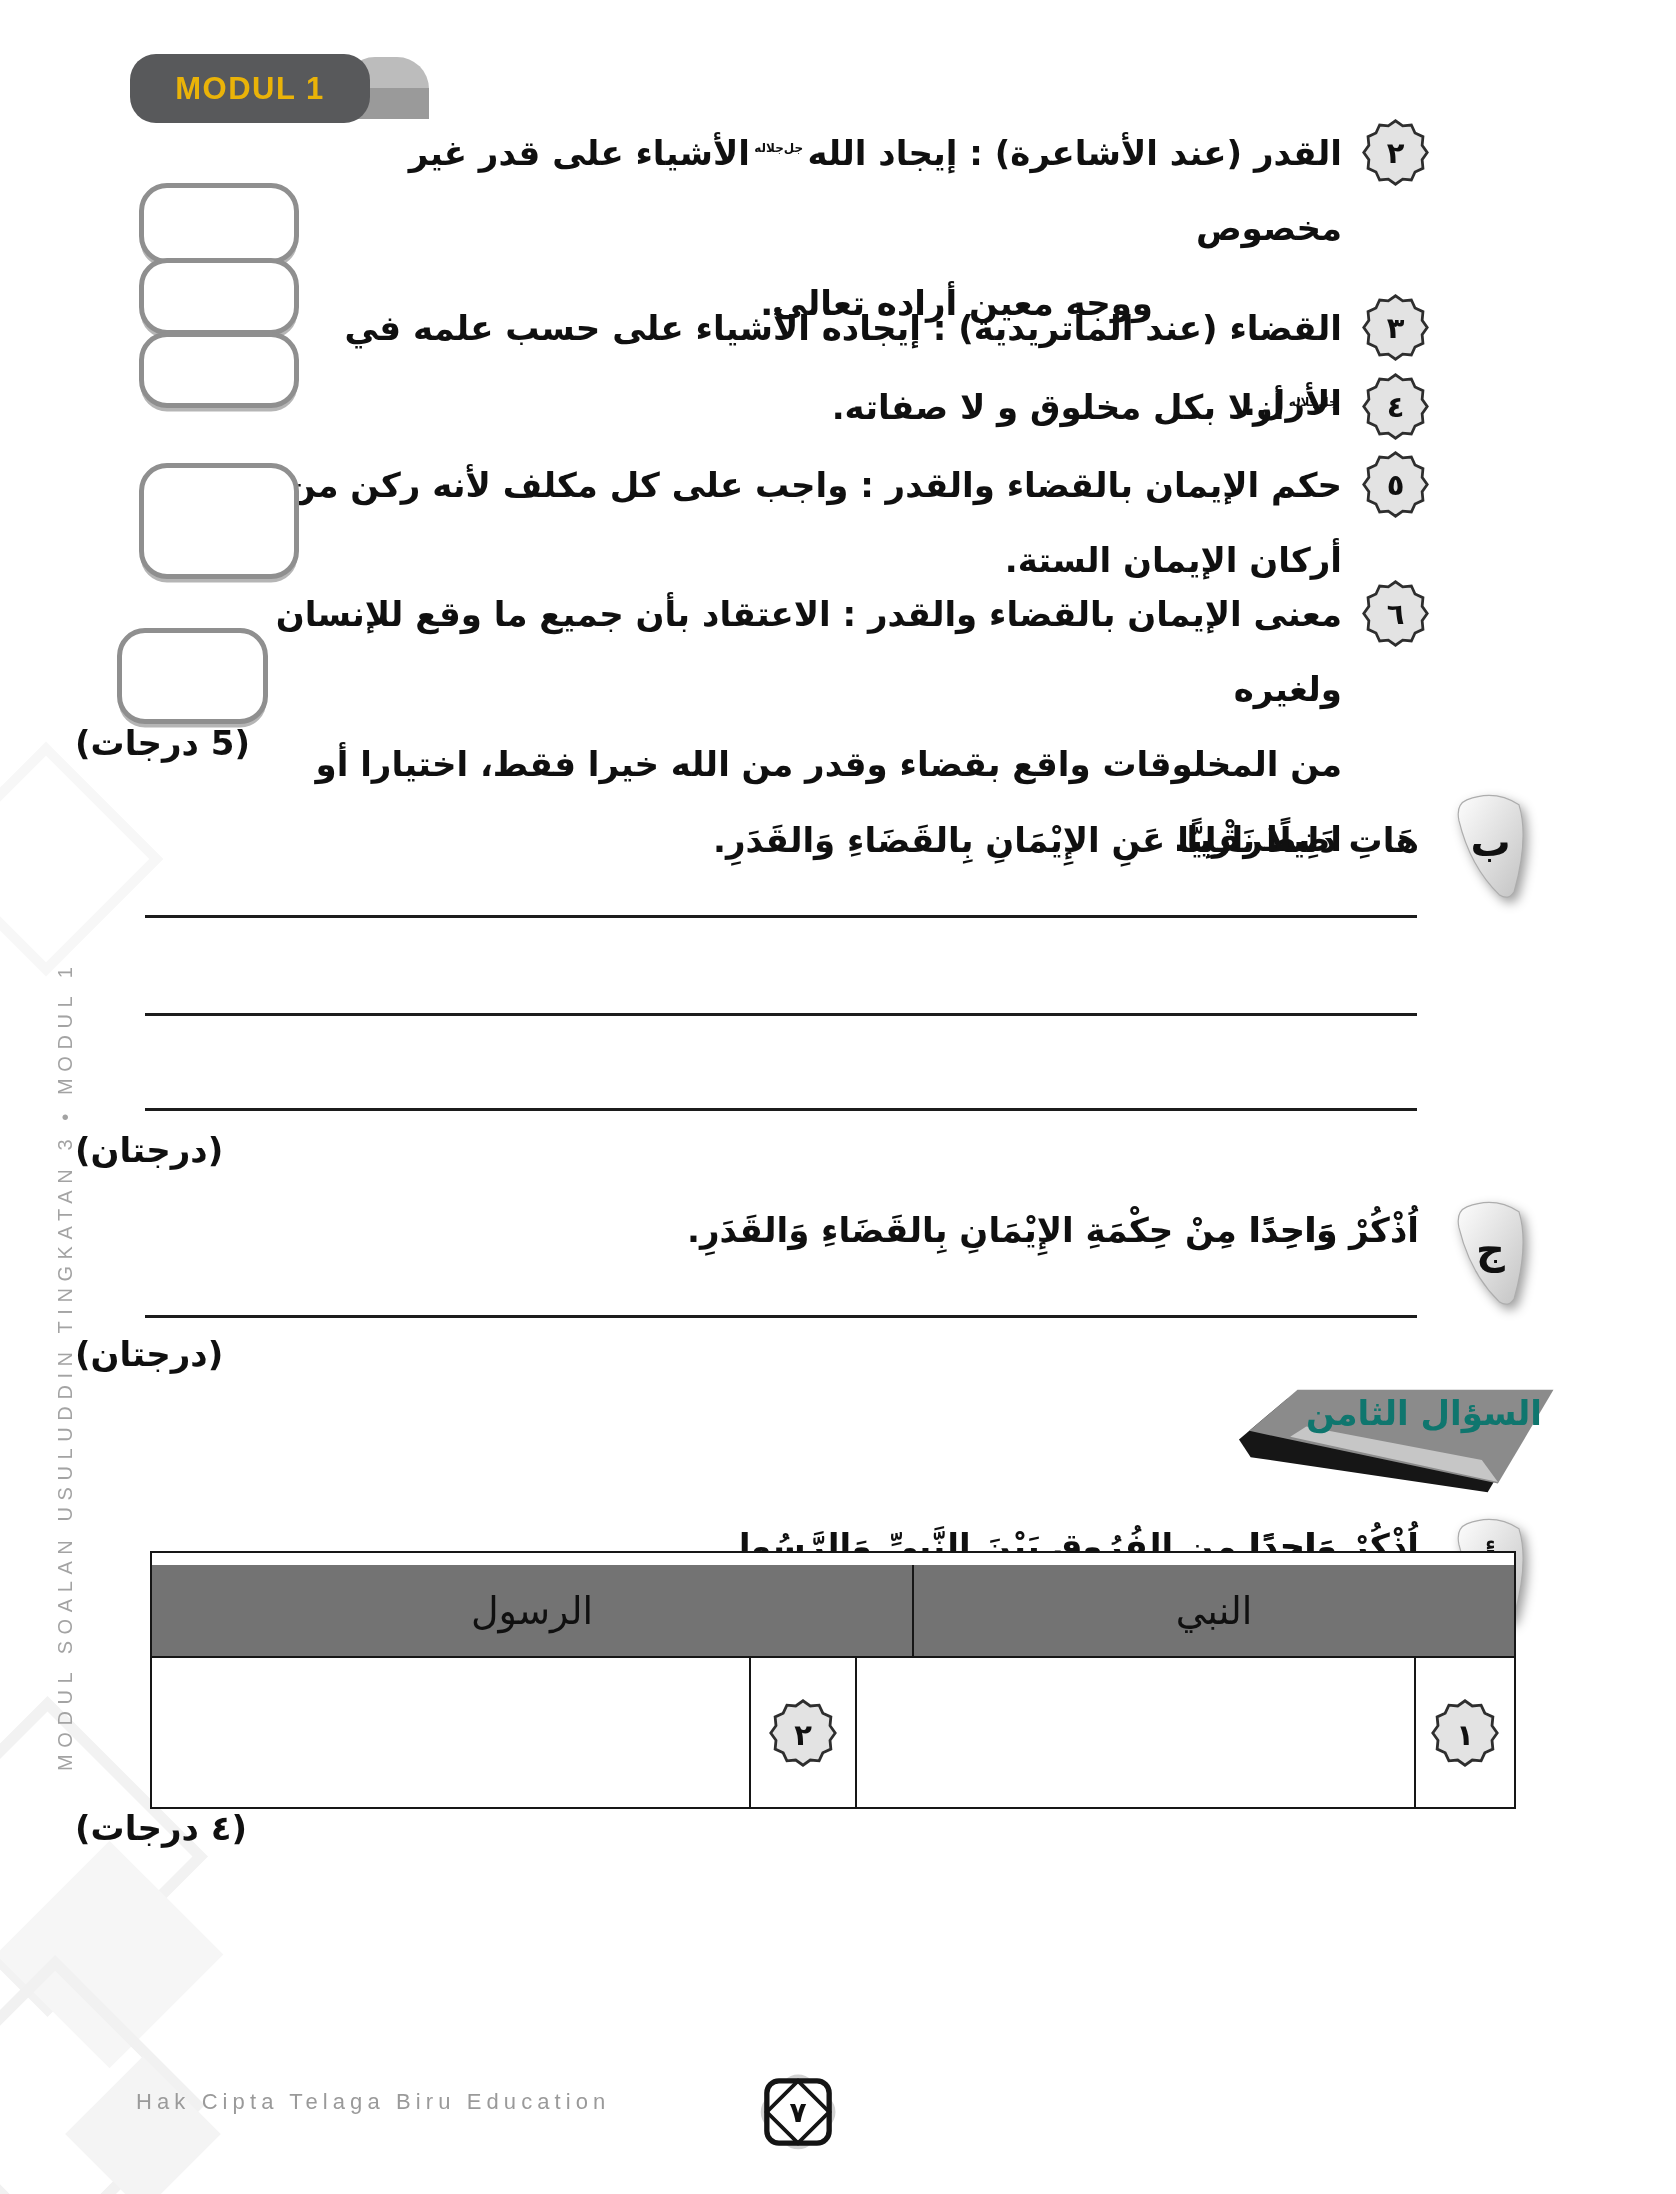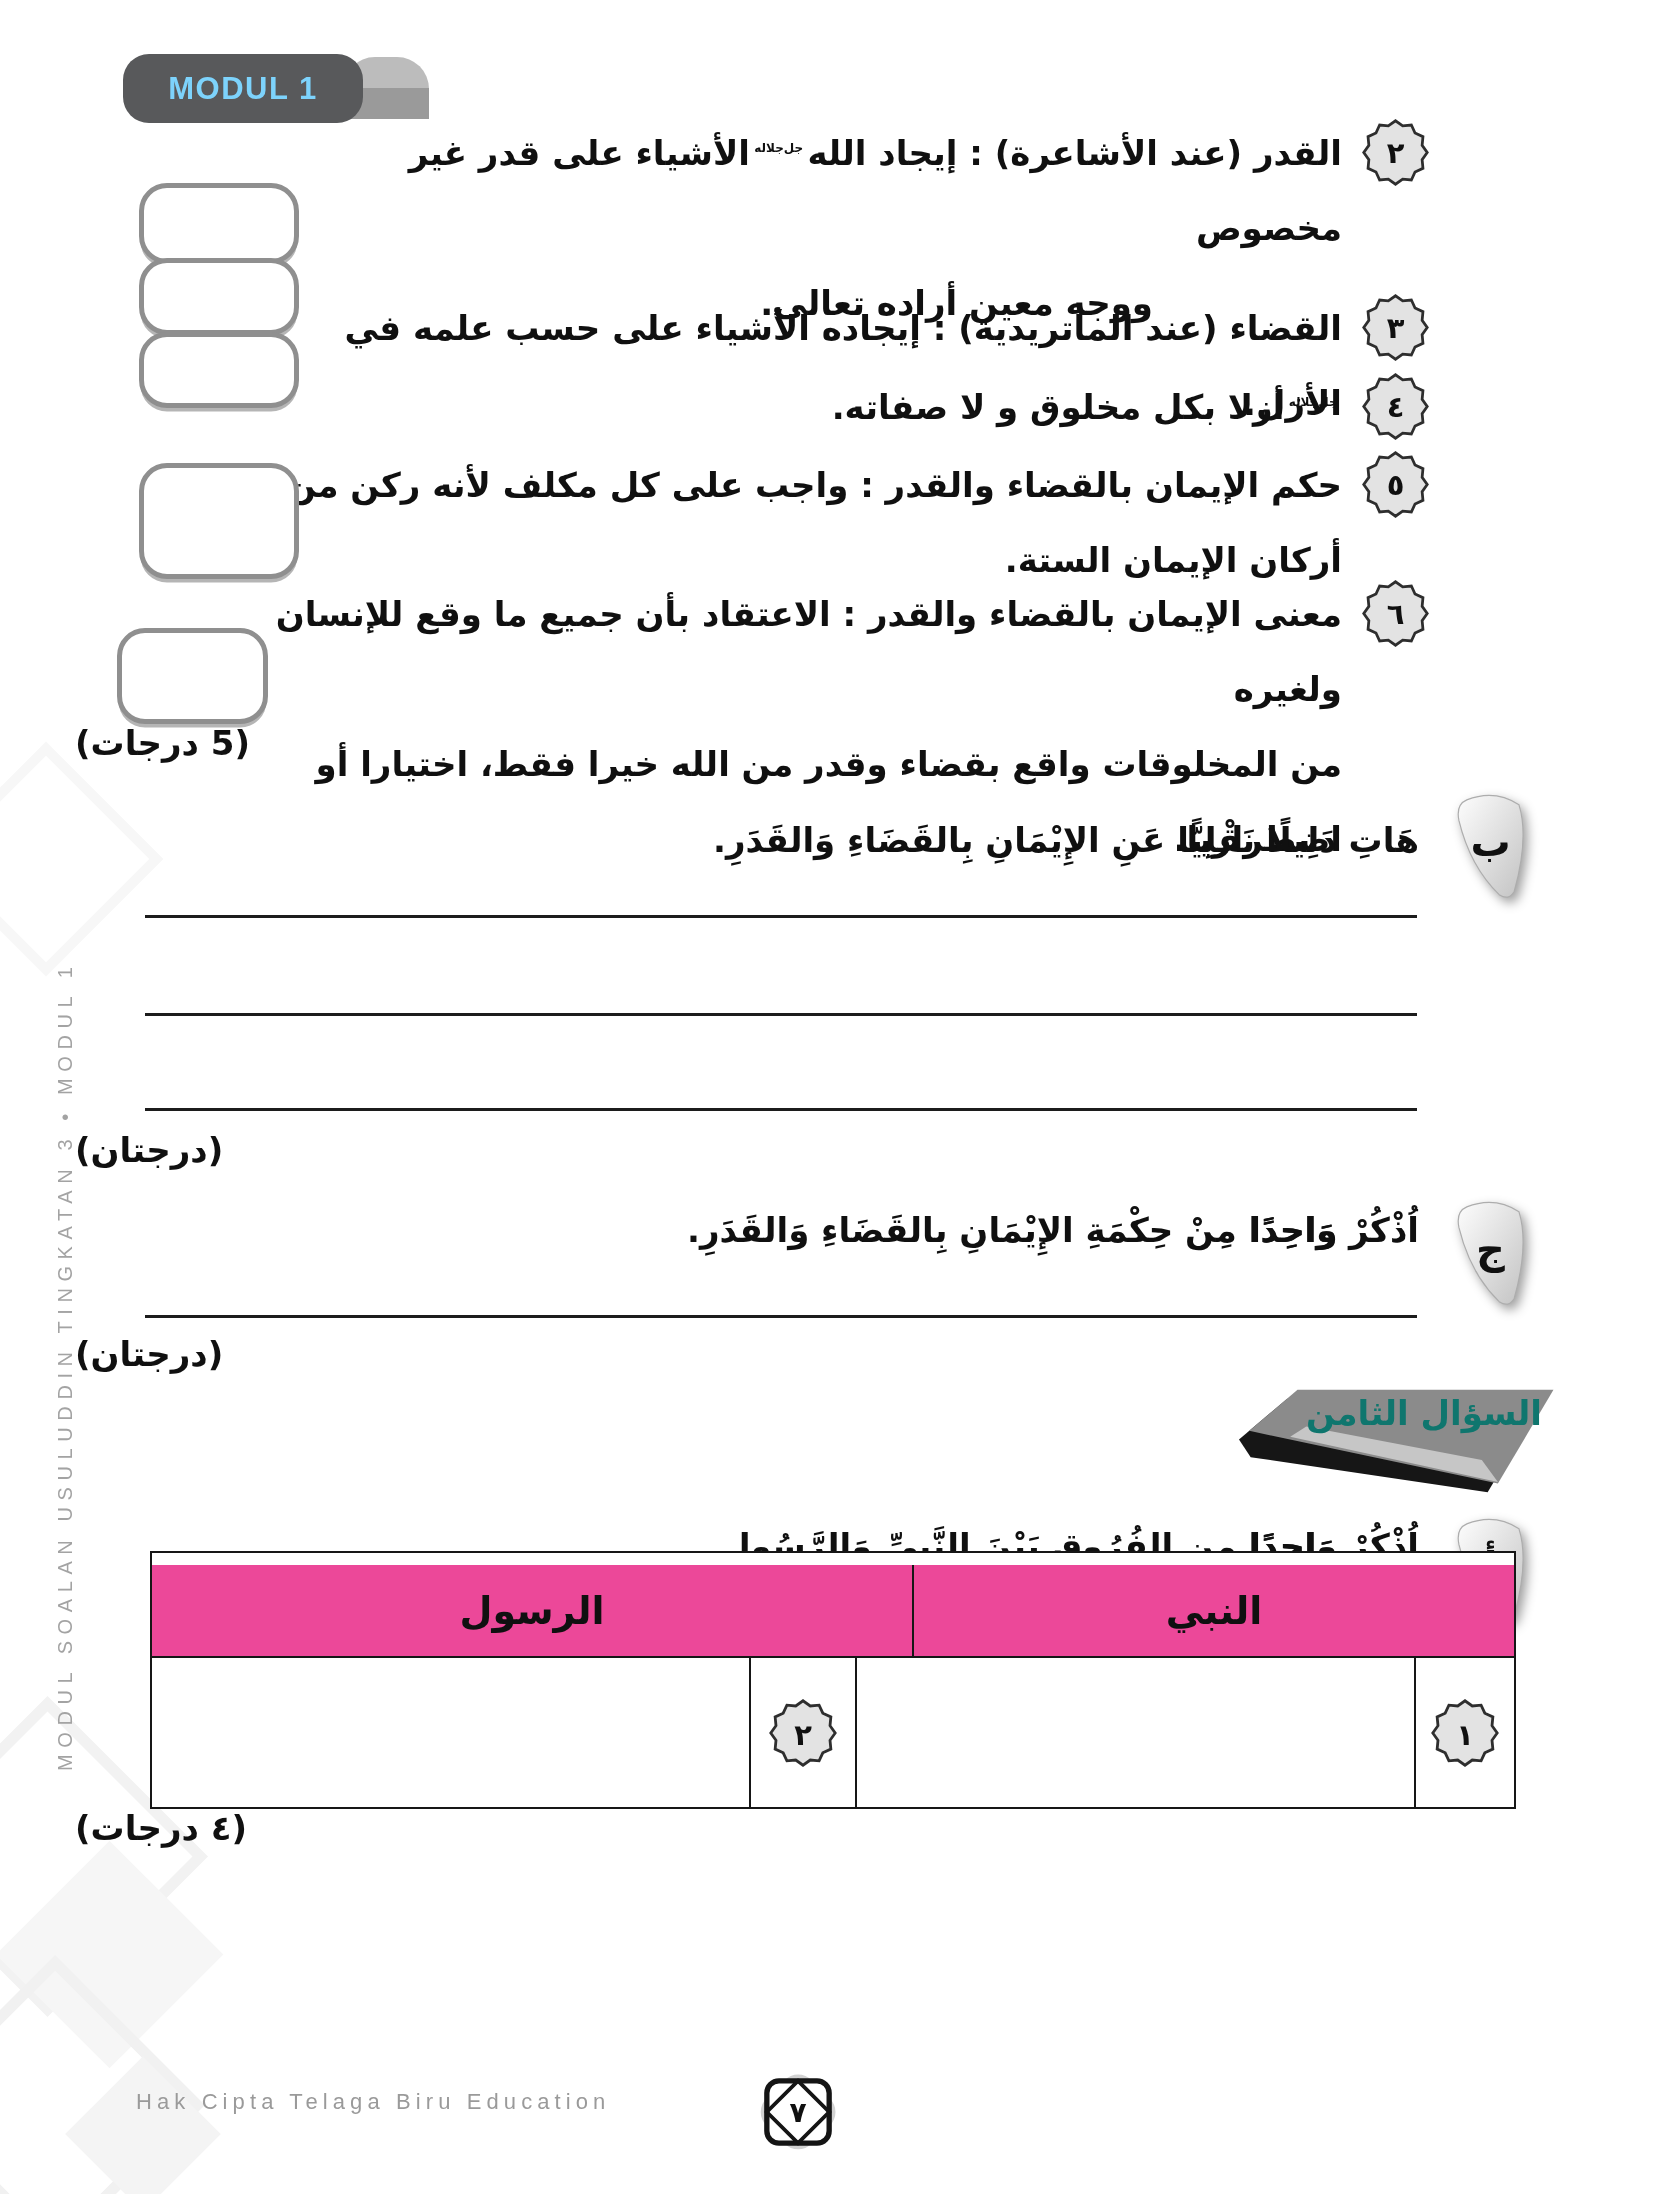--- a/index.html
+++ b/index.html
@@ -21,23 +21,23 @@
     writing-mode:vertical-rl;transform:rotate(180deg);
     font-family:"Liberation Sans",sans-serif;font-size:20px;letter-spacing:6.6px;
     color:#a3a3a3;white-space:nowrap;
   }
 
   
   .ribbon-arc{position:absolute;left:343px;top:57px;width:86px;height:32px;
     background:#bcbcbc;border-radius:43px 43px 0 0;}
   .ribbon-body{position:absolute;left:343px;top:88px;width:86px;height:31px;background:#9a9a9a;}
   .module-badge{
-    position:absolute;left:123px;top:54px;width:240px;height:69px;background:#58595b;
+    position:absolute;left:130px;top:54px;width:240px;height:69px;background:#58595b;
     border-radius:26px;display:flex;align-items:center;justify-content:center;
-    font-family:"Liberation Sans",sans-serif;font-weight:bold;font-size:31px;color:#7dd3fc;
+    font-family:"Liberation Sans",sans-serif;font-weight:bold;font-size:31px;color:#eab308;
     letter-spacing:1.5px;
   }
 
   
   .num-item{
     position:absolute;right:247px;width:1186px;display:flex;direction:rtl;
     gap:19px;align-items:flex-start;text-align:right;
     font-size:34px;font-weight:700;line-height:75px;
   }
   .item-text{width:1091px;}
@@ -88,22 +88,22 @@
   }
 
   
   .cmp-table{
     position:absolute;left:150px;top:1551px;width:1366px;height:258px;
     border:2.9px solid #161616;box-sizing:border-box;display:flex;flex-direction:column;
     direction:rtl;background:#fff;
   }
   .cmp-head{height:103px;flex:none;display:flex;direction:rtl;border-bottom:2.9px solid #161616;}
   .cmp-hcell{
-    background:#ec4899;display:flex;align-items:center;justify-content:center;
-    font-size:38px;font-weight:700;box-sizing:border-box;margin-top:12px;
+    background:#737373;display:flex;align-items:center;justify-content:center;
+    font-size:38px;font-weight:400;box-sizing:border-box;margin-top:12px;
   }
   .cmp-hcell.right{width:602px;border-left:2.2px solid #161616;}
   .cmp-hcell.left{flex:1;}
   .cmp-body{flex:1;display:flex;direction:rtl;}
   .cmp-cell{box-sizing:border-box;}
   .cmp-cell.badge1{width:100px;border-left:2.2px solid #161616;display:flex;align-items:center;justify-content:center;}
   .cmp-cell.ansR{width:559px;border-left:2.2px solid #161616;}
   .cmp-cell.badge2{width:106px;border-left:2.2px solid #161616;display:flex;align-items:center;justify-content:center;}
   .cmp-cell.ansL{flex:1;}
 

